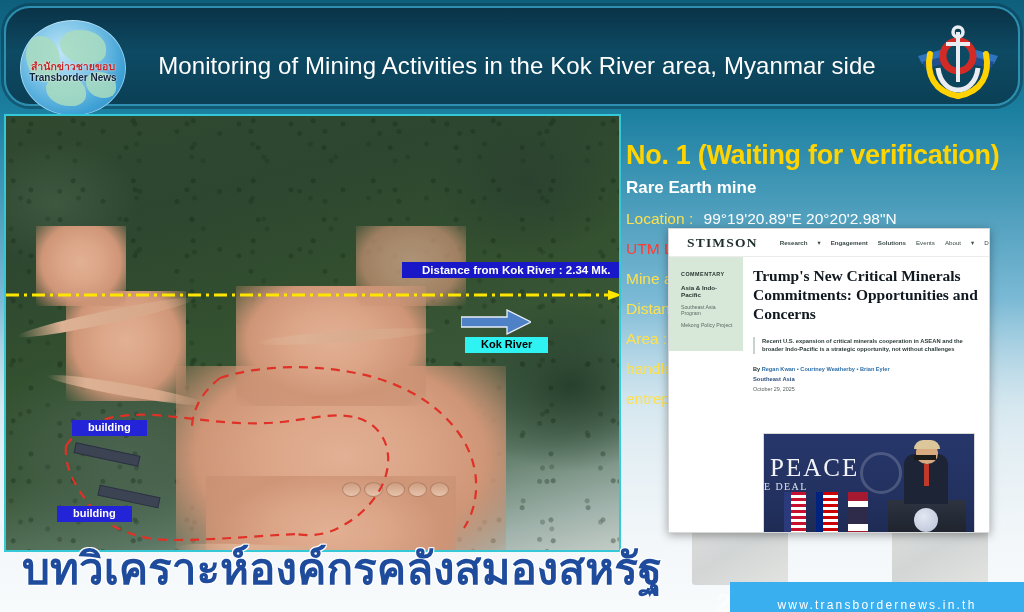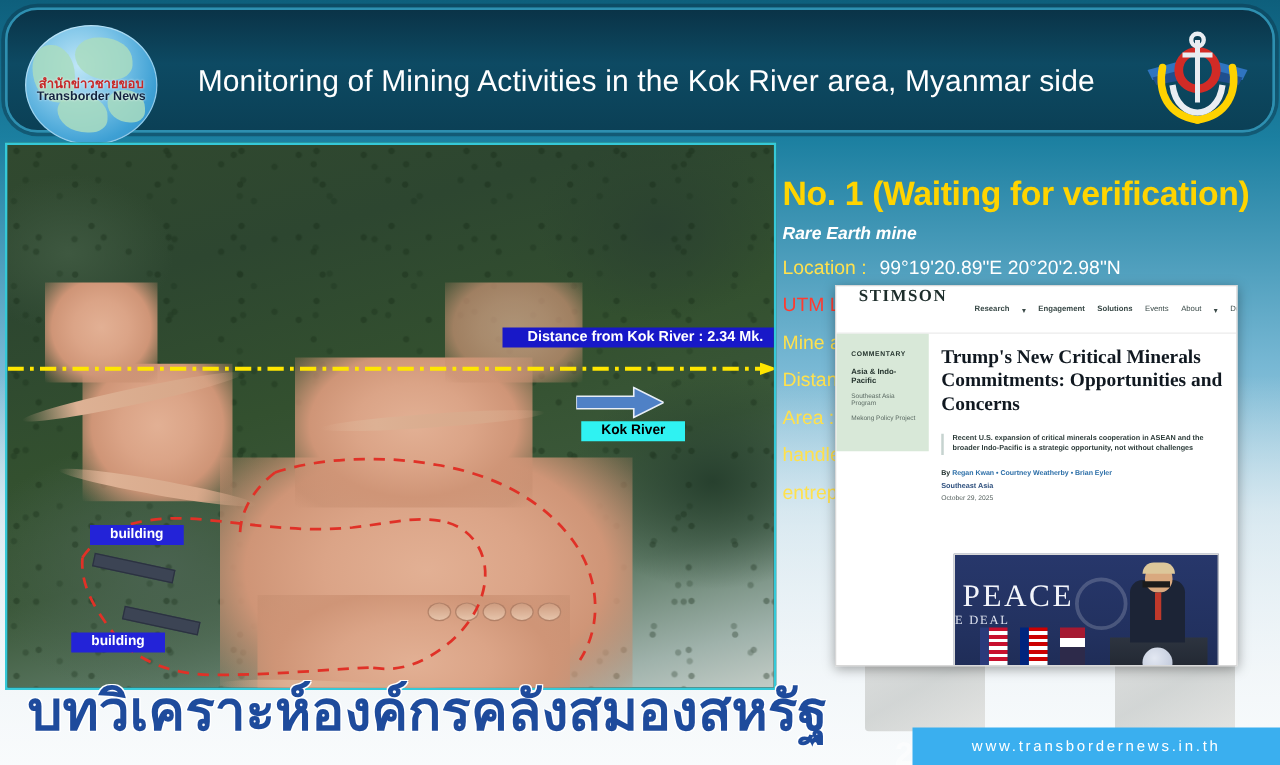--- a/index.html
+++ b/index.html
@@ -146,39 +146,39 @@
   
   #info {
     position:absolute; left:626px; top:112px; width:396px; height:300px;
     color:#ffffff;
   }
   #info .no1 {
     font-size:27px; font-weight:700; color:#ffd400;
     line-height:1.05; white-space:nowrap; letter-spacing:-.3px;margin-top:29px;
   }
   #info .subtitle {
-    margin-top:9px; font-size:14px; font-weight:600; color:#ffffff;font-style:italic;
+    margin-top:9px; font-size:17px; font-weight:600; color:#ffffff;
   }
   .info-row { margin-top:12px; font-size:15.5px; white-space:nowrap; }
   .k-yellow { color:#ffe14d; }
   .k-red { color:#ff3b30; }
   .v-white { color:#ffffff; }
   .v-red { color:#c0392b; }
 
   
   #article {
     position:absolute; left:668px; top:228px; width:322px; height:305px;
     background:#ffffff;
     border:1px solid #d8d8d8;
     box-shadow:0 2px 9px rgba(0,0,0,.35);
     overflow:hidden;
   }
   #art-nav {
-    position:relative; height:38px; border-bottom:1px solid #ececec;
-    display:flex; 
+    position:relative; height:28px; border-bottom:1px solid #ececec;
+    display:flex; align-items:center;
   }
   #art-logo {
     margin-left:18px; font-family:"Liberation Serif", serif;
     font-size:13.5px; font-weight:700; letter-spacing:1.2px; color:#1d2d2b;
     white-space:nowrap;
   }
   #art-menu { display:flex; gap:10px; margin-left:22px; align-items:center; }
   #art-menu span {
     font-size:6.2px; color:#3a4a48; white-space:nowrap;
   }
@@ -214,21 +214,21 @@
   #thai-headline {
     position:absolute; left:22px; top:533px;
     font-size:44px; font-weight:700; color:#1e4b9c;
     text-shadow:1px 1px 0 #fff, -1px -1px 0 #fff, 1px -1px 0 #fff, -1px 1px 0 #fff;
     white-space:nowrap;
   }
 
   
   #urlbar {
     position:absolute; left:730px; top:582px; width:294px; height:30px;
-    background:#3aafef; display:flex; align-items:center; justify-content:center;
+    background:#3aafef; display:flex; align-items:flex-end; justify-content:center;
   }
   #urlbar span {
     color:#ffffff; font-size:12px; letter-spacing:2.2px; white-space:nowrap;
   }
 </style>
 </head>
 <body>
 
 <div id="slide">
 

